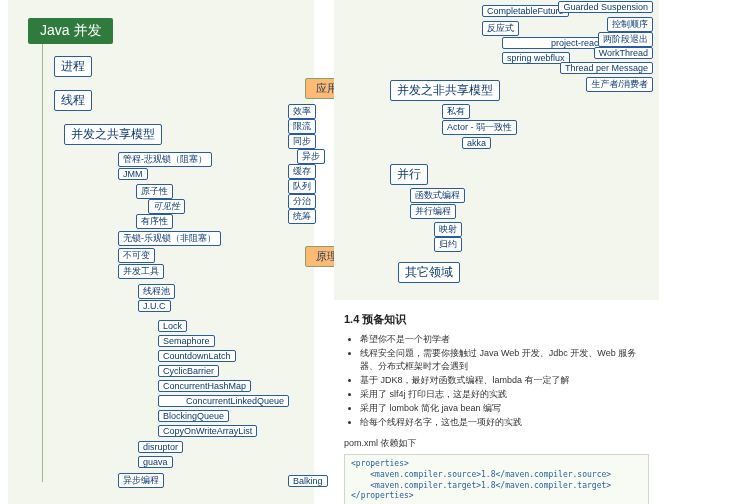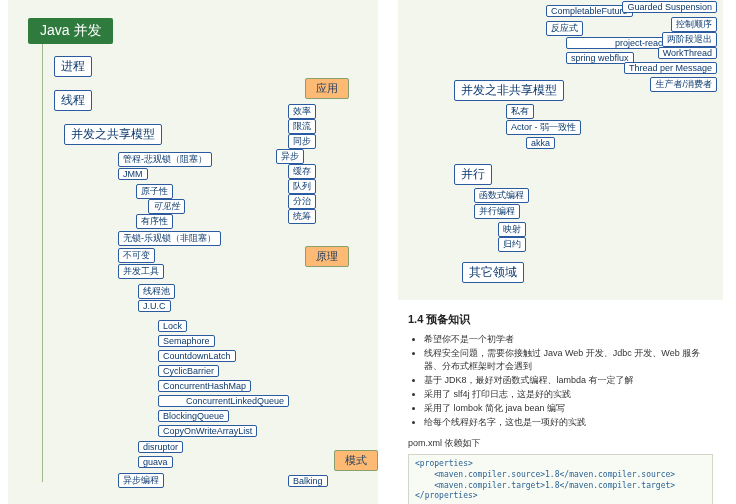--- a/index.html
+++ b/index.html
@@ -18,21 +18,21 @@
     height: 504px;
     padding: 0 8px;
     box-sizing: border-box;
   }
   .col {
     position: relative;
     background: #f3f6ec;
     height: 504px;
     box-sizing: border-box;
   }
-  .left  { width: 370px; }
+  .left  { width: 306px; }
   .right { width: 325px; }
 
   
   .node {
     position: absolute;
     background: #fff;
     border: 1px solid #2a5aa0;
     border-radius: 2px;
     padding: 1px 6px;
     font-size: 12px;
@@ -141,21 +141,21 @@
     <div class="node sm" style="left:150px; top:425px;">CopyOnWriteArrayList</div>
 
     <div class="node sm" style="left:130px; top:441px;">disruptor</div>
     <div class="node sm" style="left:130px; top:456px;">guava</div>
     <div class="node sm" style="left:110px; top:473px;">异步编程</div>
 
     <div class="node topic" style="left:297px; top:78px;">应用</div>
     <div class="node sm" style="left:280px; top:104px;">效率</div>
     <div class="node sm" style="left:280px; top:119px;">限流</div>
     <div class="node sm" style="left:280px; top:134px;">同步</div>
-    <div class="node sm" style="left:268px; top:149px;">异步</div>
+    <div class="node sm" style="left:289px; top:149px;">异步</div>
     <div class="node sm" style="left:280px; top:164px;">缓存</div>
     <div class="node sm" style="left:280px; top:179px;">队列</div>
     <div class="node sm" style="left:280px; top:194px;">分治</div>
     <div class="node sm" style="left:280px; top:209px;">统筹</div>
 
     <div class="node topic" style="left:297px; top:246px;">原理</div>
     <div class="node topic" style="left:326px; top:450px;">模式</div>
     <div class="node sm" style="left:280px; top:475px;">Balking</div>
   </div>
 

